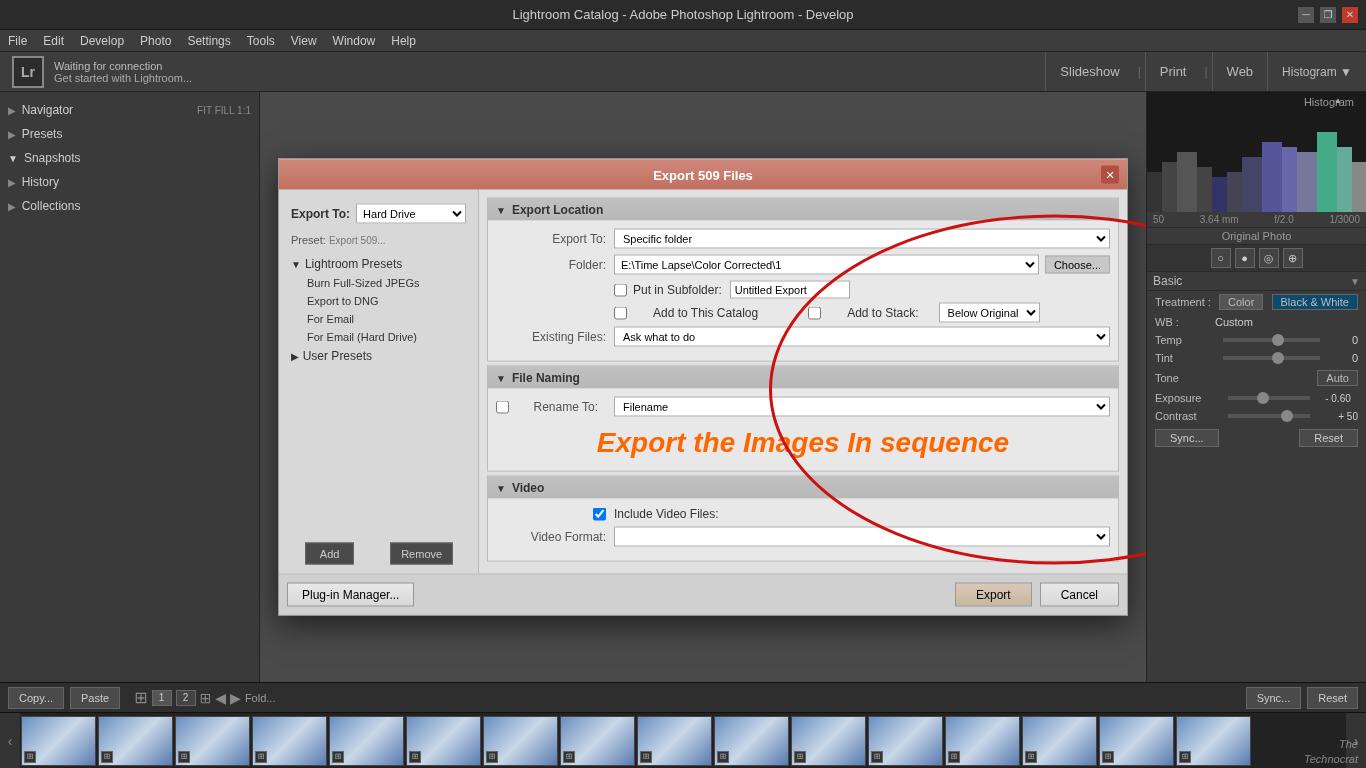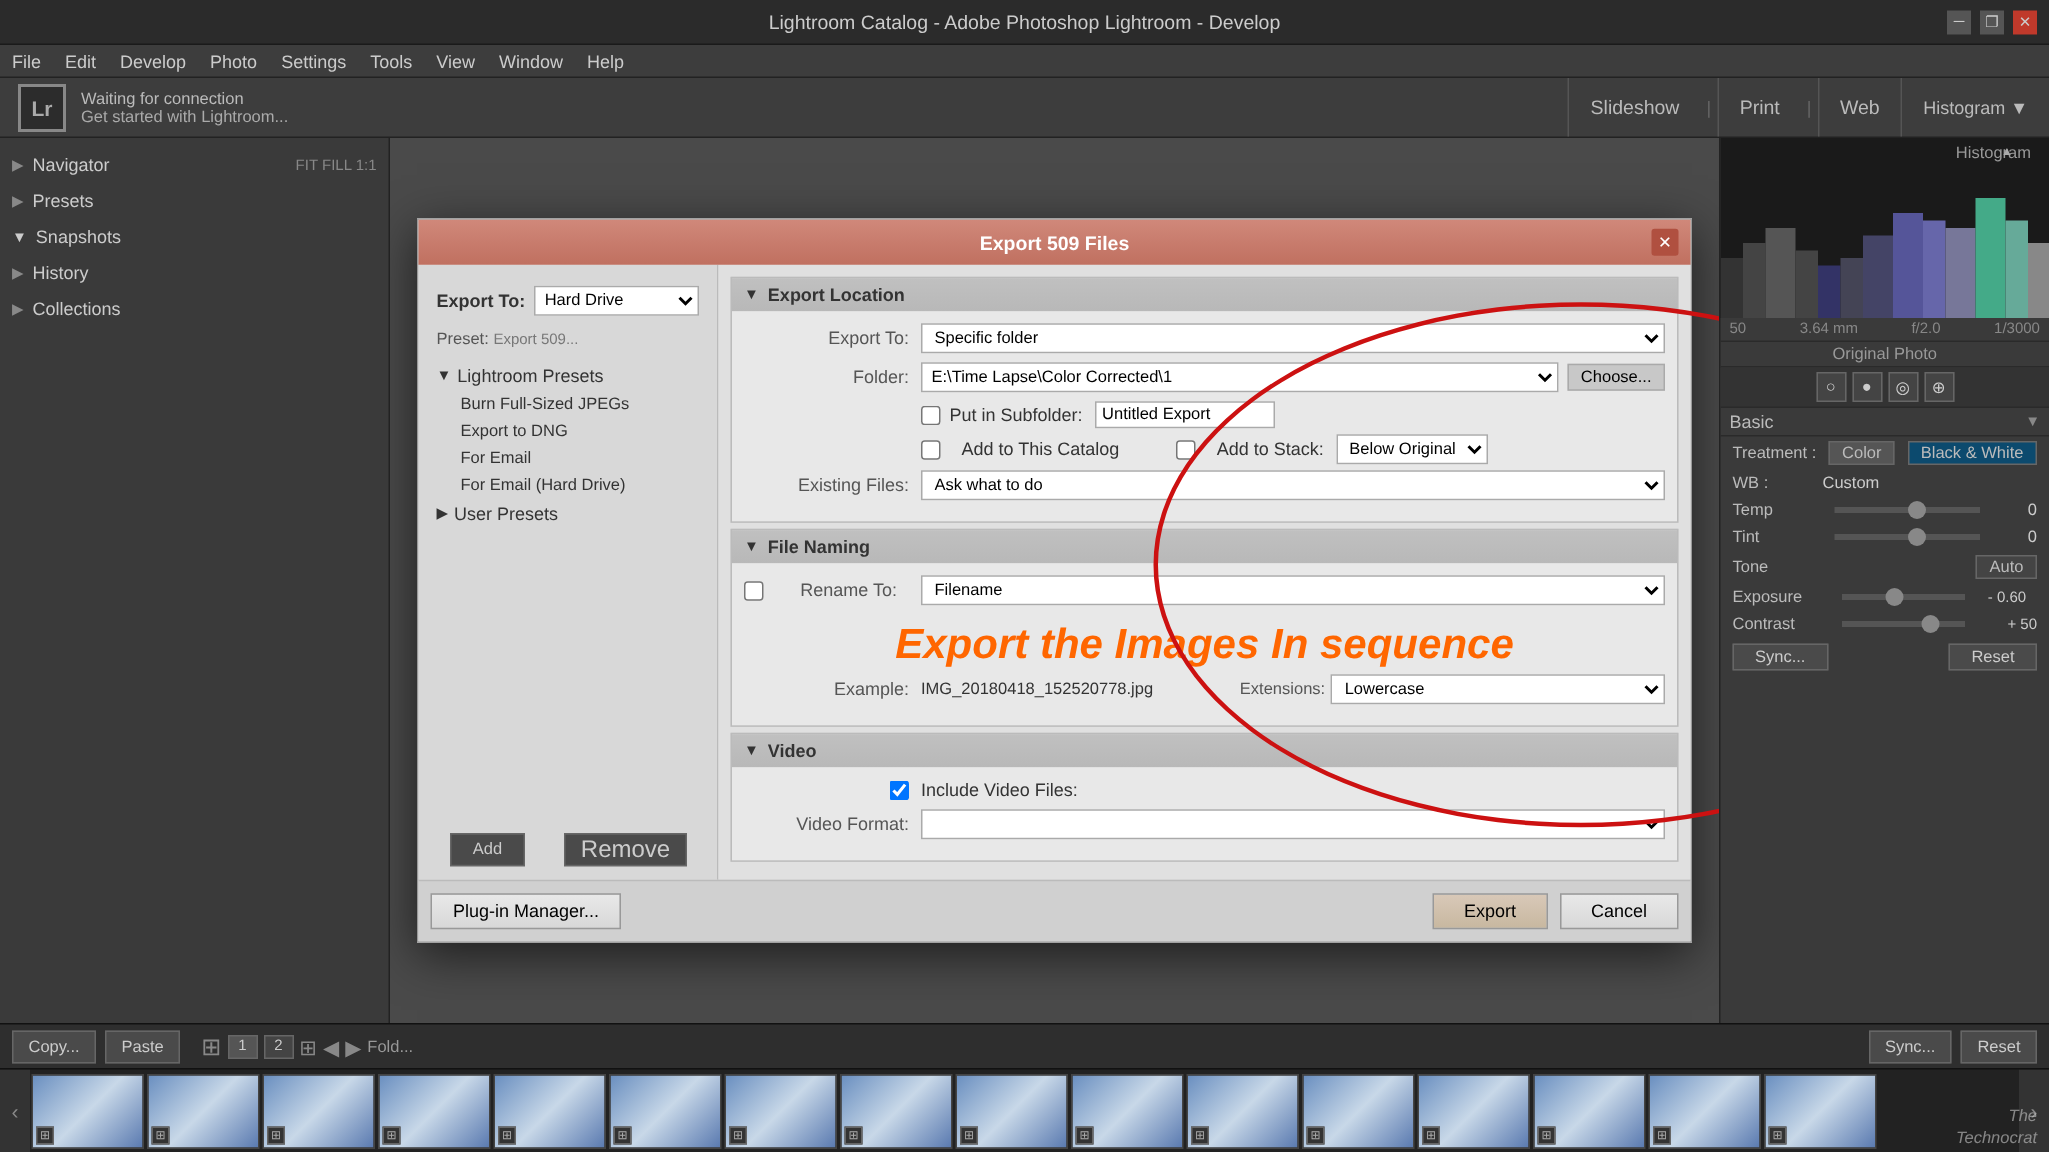--- a/index.html
+++ b/index.html
@@ -402,21 +402,21 @@
       background: #fff;
       width: 120px;
     }
     .stack-row {
       display: flex;
       align-items: center;
       margin-bottom: 4px;
       font-size: 12px;
       color: #333;
       margin-left: 118px;
-      gap: 8px;
+      gap: 20px;
     }
     .stack-row input[type="checkbox"] { margin-right: 6px; }
     .stack-row select {
       padding: 2px 4px;
       font-size: 11px;
       border: 1px solid #aaa;
       background: #fff;
     }
 
     
@@ -607,21 +607,21 @@
             <div class="preset-item">Export to DNG</div>
             <div class="preset-item">For Email</div>
             <div class="preset-item">For Email (Hard Drive)</div>
             <div class="preset-user">
               <span class="arrow">▶</span>
               <span>User Presets</span>
             </div>
           </div>
           <div style="position:absolute;bottom:50px;left:0;width:200px;display:flex;justify-content:space-around;padding:0 8px;">
             <button class="toolbar-btn" style="font-size:11px;padding:2px 14px;">Add</button>
-            <button class="toolbar-btn" style="font-size:16px;padding:2px 10px;">Remove</button>
+            <button class="toolbar-btn" style="font-size:11px;padding:2px 10px;">Remove</button>
           </div>
         </div>
 
         <div id="dialog-right">
 
           <div class="export-section">
             <div class="section-header">
               <span class="arrow">▼</span>
               <span>Export Location</span>
             </div>
@@ -673,28 +673,20 @@
               <div class="form-row">
                 <div style="display:flex;align-items:center;width:110px;justify-content:flex-end;margin-right:8px;">
                   <input type="checkbox" style="">
                   <label style="margin-left:4px;color:#555;">Rename To:</label>
                 </div>
                 <select style="flex:1;padding:2px 4px;font-size:11px;border:1px solid #aaa;background:#fff;">
                   <option>Filename</option>
                 </select>
               </div>
               <div style="color:#ff6600;font-size:28px;font-weight:bold;font-style:italic;text-align:center;padding:4px 0;">Export the Images In sequence</div>
-              <div class="form-row">
-                <label style="text-align:right;width:110px;margin-right:8px;color:#555;">Example:</label>
-                <span style="flex:1;font-size:11px;">IMG_20180418_152520778.jpg</span>
-                <span style="font-size:11px;color:#555;margin-right:4px;">Extensions:</span>
-                <select style="padding:2px 4px;font-size:11px;border:1px solid #aaa;background:#fff;">
-                  <option>Lowercase</option>
-                </select>
-              </div>
             </div>
           </div>
 
           <div class="export-section">
             <div class="section-header">
               <span class="arrow">▼</span>
               <span>Video</span>
             </div>
             <div class="section-body">
               <div class="form-row">

